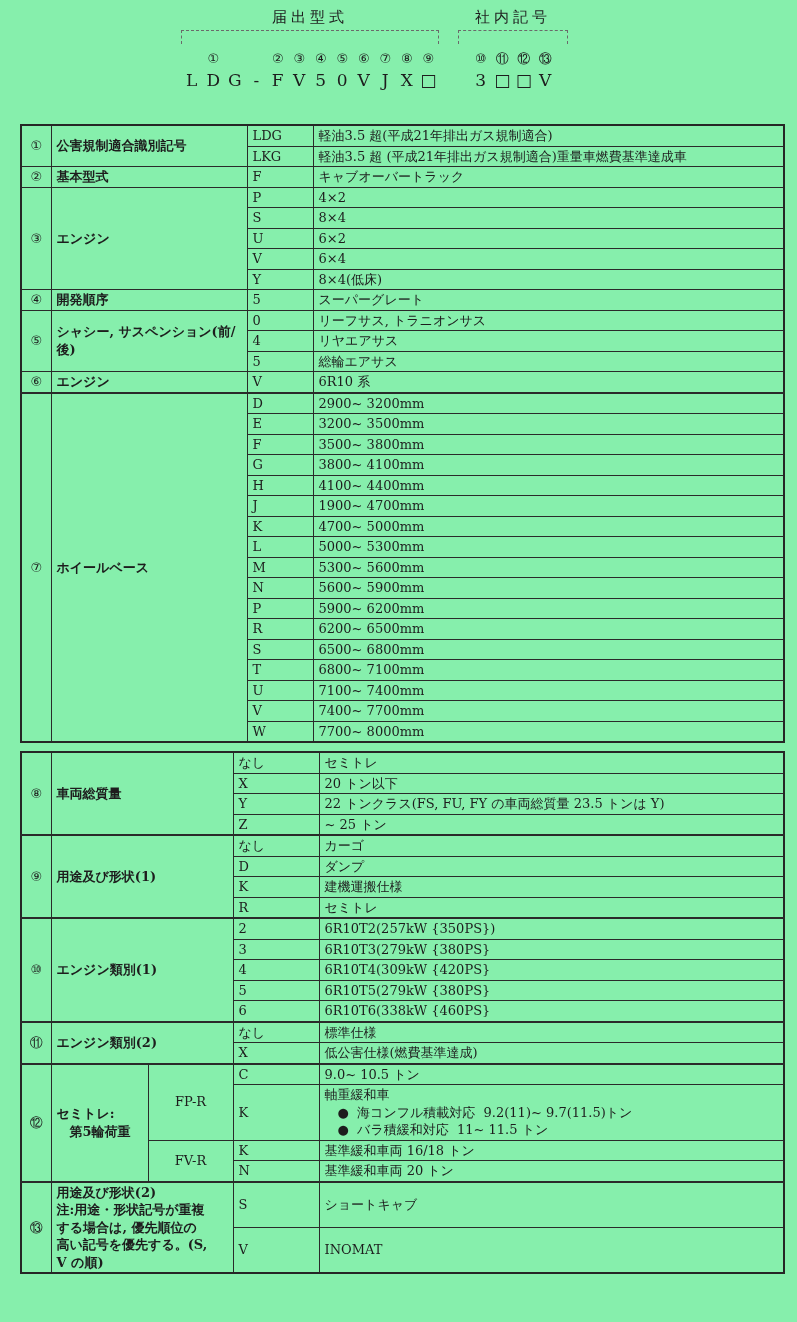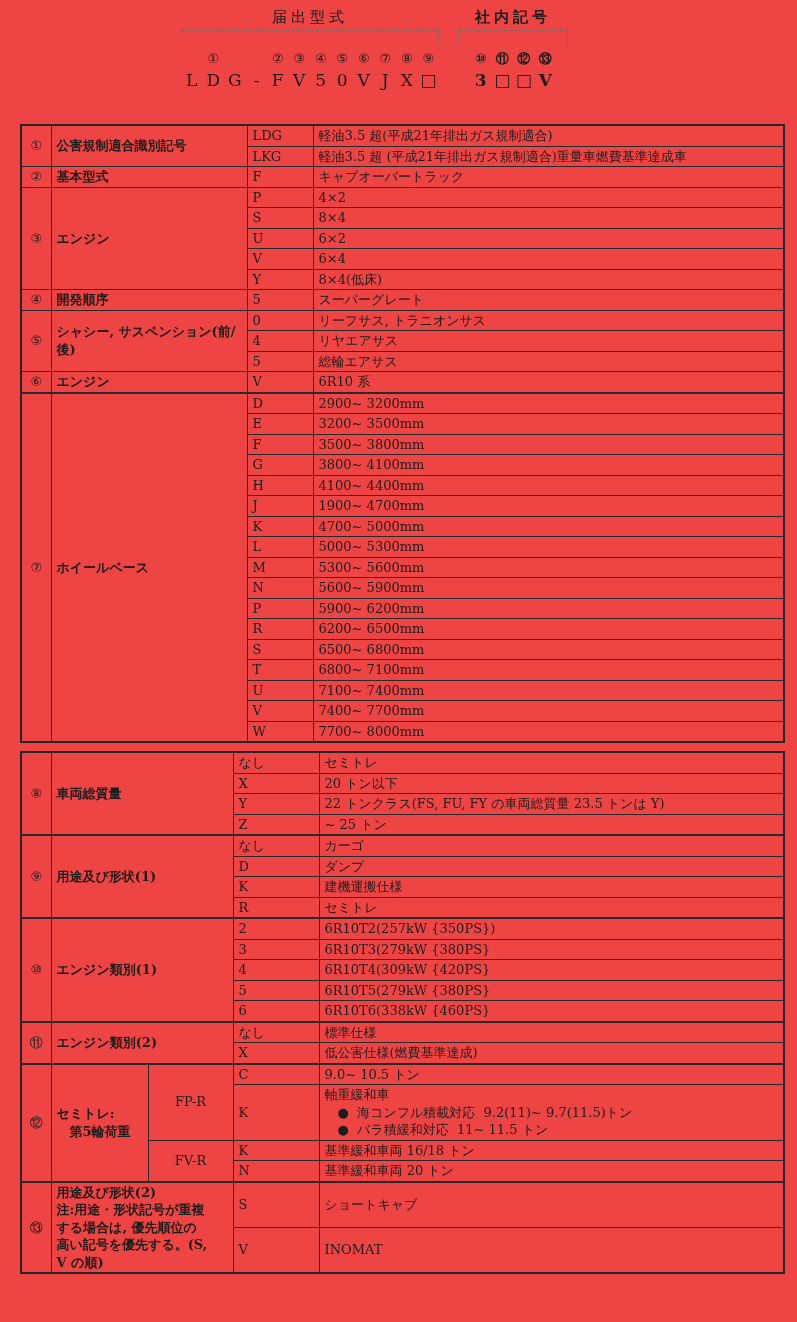--- a/index.html
+++ b/index.html
@@ -1,34 +1,34 @@
 <!DOCTYPE html>
 <html><head>
 <meta charset="utf-8">
 <style>
   html,body{margin:0;padding:0;background:#ffffff;}
   .page{
     position:relative;
     width:797px;
     min-height:1322px;
-    background:#ef4444;
+    background:#86efac;
     color:#1d1d1d;
     font-family:"DejaVu Serif","Liberation Serif","DejaVu Sans",serif;
     box-sizing:border-box;
   }
   
   .code-header{
     display:flex;
     padding-top:8px;
     padding-left:181px;
     gap:19px;
   }
   .code-group{display:flex;flex-direction:column;}
   .code-group.notif{width:258px;}
-  .code-group.internal{width:110px;font-weight:bold;}
+  .code-group.internal{width:110px;}
   .group-label{
     text-align:center;
     font-size:15px;
     letter-spacing:4px;
     line-height:19px;
     margin-bottom:3px;
     white-space:nowrap;
   }
   .bracket{
     height:13px;

